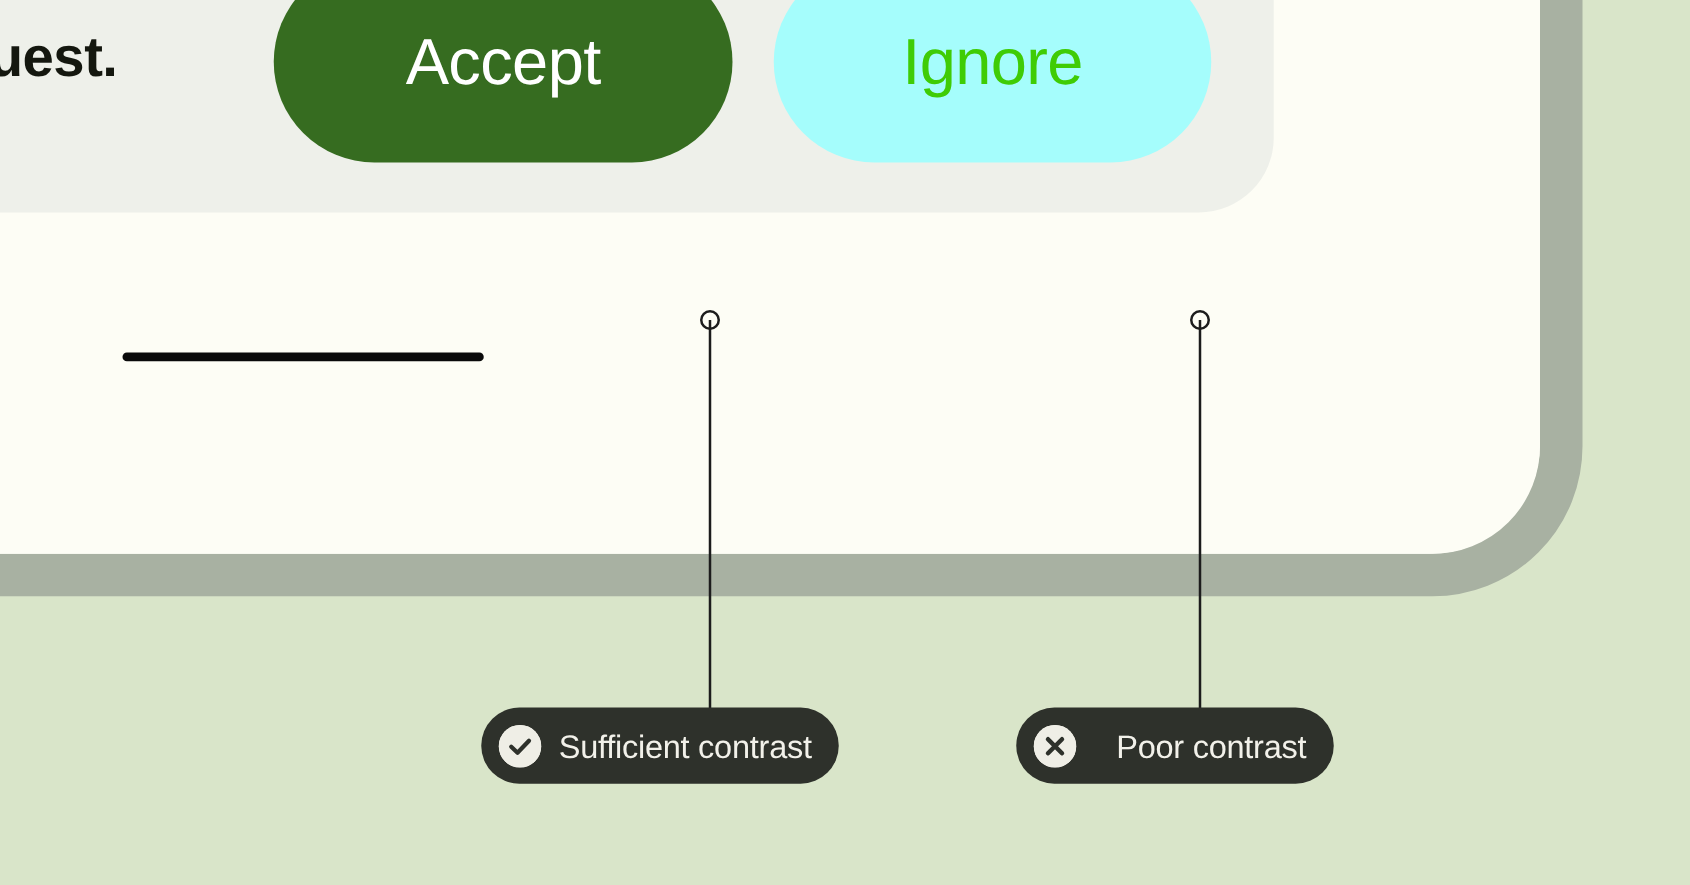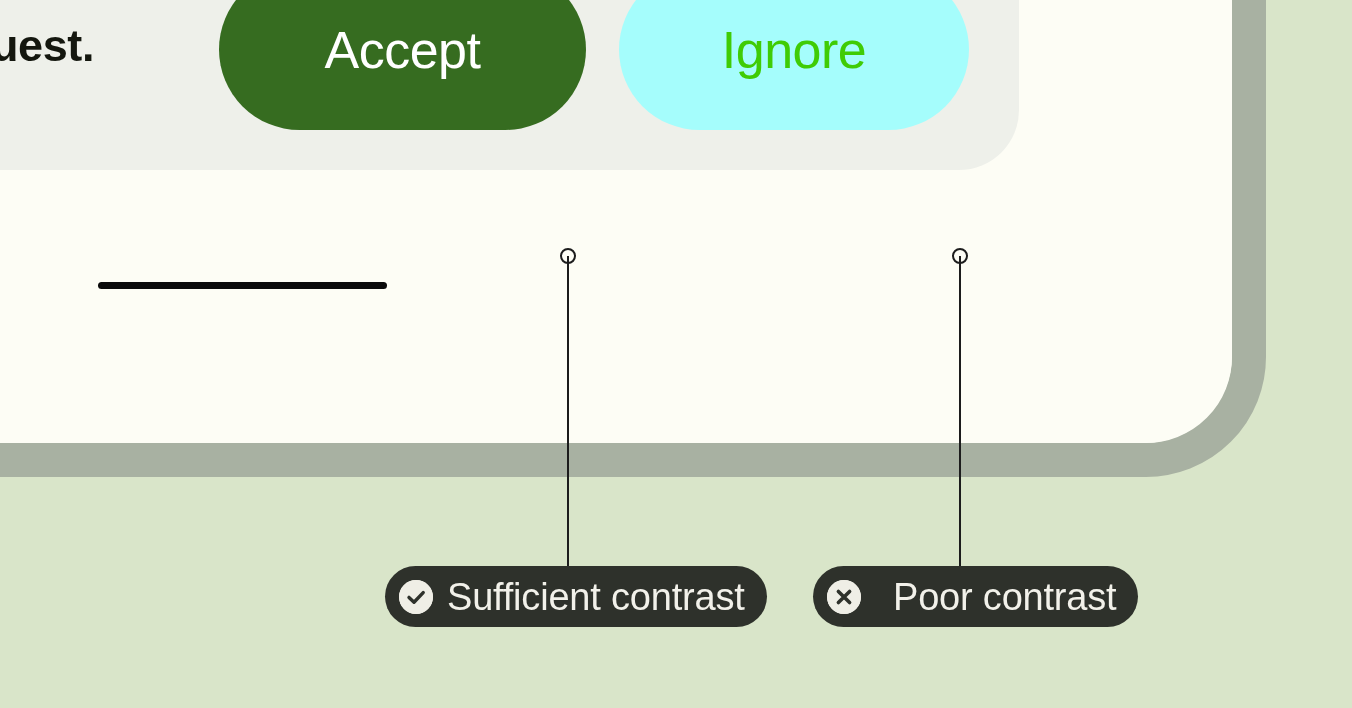--- a/index.html
+++ b/index.html
@@ -144,21 +144,21 @@
     align-items: center;
     gap: 14px;
     padding: 0 22px 0 14px;
     box-sizing: border-box;
     white-space: nowrap;
   }
   .callout-a { left: 385px; }
   .callout-b { left: 813px; gap: 32px; }
 
   .callout-label {
-    font-size: 38px;
+    font-size: 26px;
     font-weight: 400;
     color: #f2f1ea;
     letter-spacing: -0.2px;
     line-height: 1;
   }
 
   .status-icon {
     width: 34px;
     height: 34px;
     flex: 0 0 34px;

